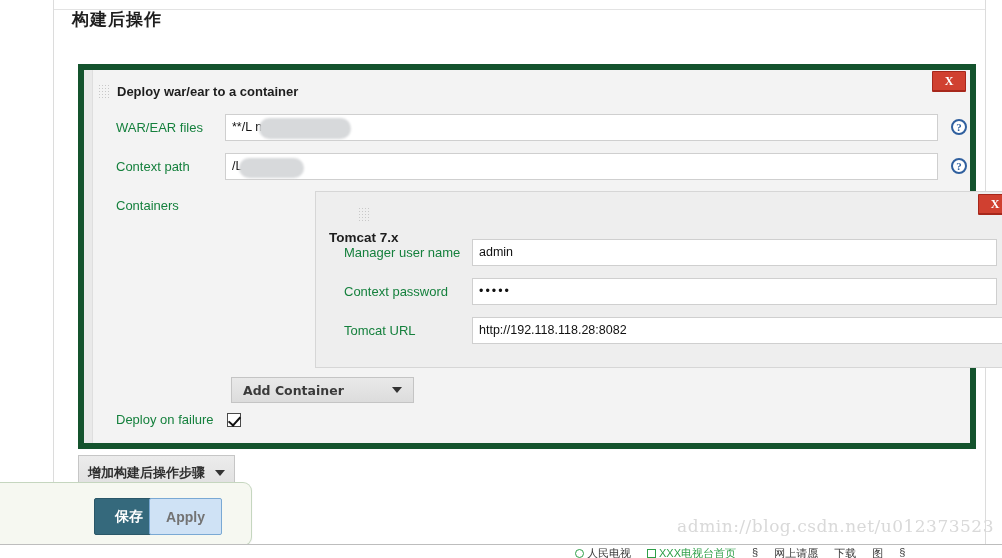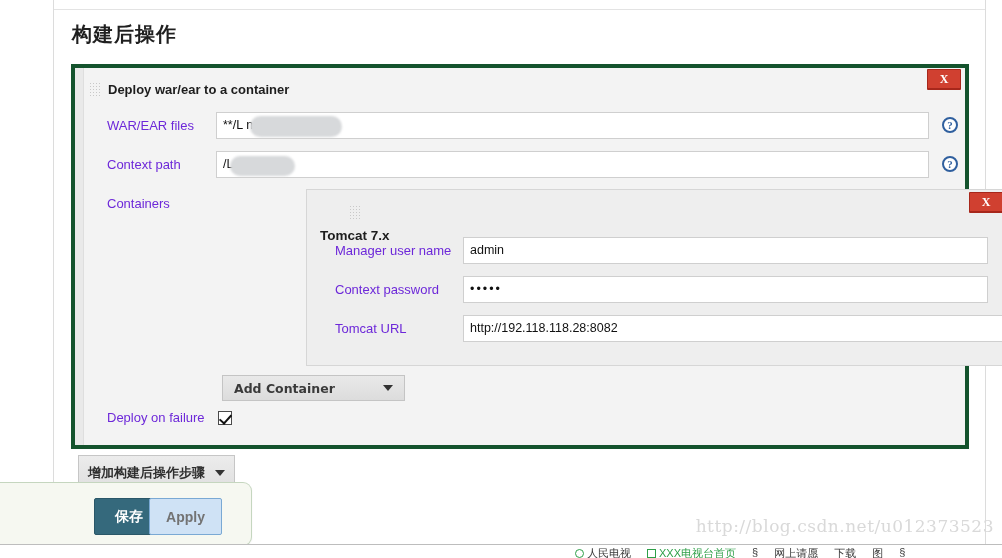--- a/index.html
+++ b/index.html
@@ -25,32 +25,32 @@
     position: absolute; left: 985px; top: 0; width: 1px; height: 558px;
     background: #dcdcdc;
   }
   .chrome-rule-top {
     position: absolute; left: 54px; top: 9px; width: 931px; height: 1px;
     background: #e3e3e3;
   }
 
   
   .section-title {
-    position: absolute; left: 72px; top: 21px;
-    font-size: 20px; font-weight: bold; color: #1f1f1f;
+    position: absolute; left: 72px; top: 8px;
+    font-size: 17px; font-weight: bold; color: #1f1f1f;
     letter-spacing: 1px;
     font-family: "DejaVu Sans", "Liberation Sans", sans-serif;
   }
 
   
   .publisher-panel {
-    position: absolute; left: 71px; top: 64px;
+    position: absolute; left: 78px; top: 64px;
     width: 898px; height: 385px;
     background: #f3f3f3;
-    border: 4px solid #14532d;
+    border: 6px solid #14532d;
   }
   .panel-gutter {
     position: absolute; left: 0; top: 0; width: 9px; height: 100%;
     background: #e9e9e9; border-right: 1px solid #dedede;
   }
 
   .grip {
     display: inline-block;
     width: 11px; height: 15px;
     vertical-align: middle;
@@ -81,21 +81,21 @@
     cursor: pointer;
     border-radius: 1px;
   }
   .close-outer { right: 4px; top: 1px; width: 34px; height: 21px; }
   .close-inner { right: 5px; top: 2px;  width: 34px; height: 21px; }
 
   
   .row { position: absolute; left: 0; width: 100%; height: 28px; }
   .lbl {
     position: absolute;
-    font-size: 13px; color: #6d28d9;
+    font-size: 13px; color: #15803d;
     line-height: 28px;
     text-align: left;
   }
   .field {
     position: absolute;
     height: 27px;
     background: #ffffff;
     border: 1px solid #cfcfcf;
     font-size: 12.5px; color: #111;
     line-height: 25px;
@@ -331,21 +331,21 @@
   <div class="add-step">
     <span>增加构建后操作步骤</span>
     <span class="caret"></span>
   </div>
 
   <div class="savebar">
     <div class="btn-save">保存</div>
     <div class="btn-apply">Apply</div>
   </div>
 
-  <div class="watermark">http://blog.csdn.net/u012373523</div>
+  <div class="watermark">admin://blog.csdn.net/u012373523</div>
 
   <div class="taskbar">
     <div class="taskbar-items">
       <span class="tb-item">
         <span class="tb-dot"></span>
         <span>人民电视</span>
       </span>
       <span class="tb-item tb-green">
         <span class="tb-sq"></span>
         <span>XXX电视台首页</span>

